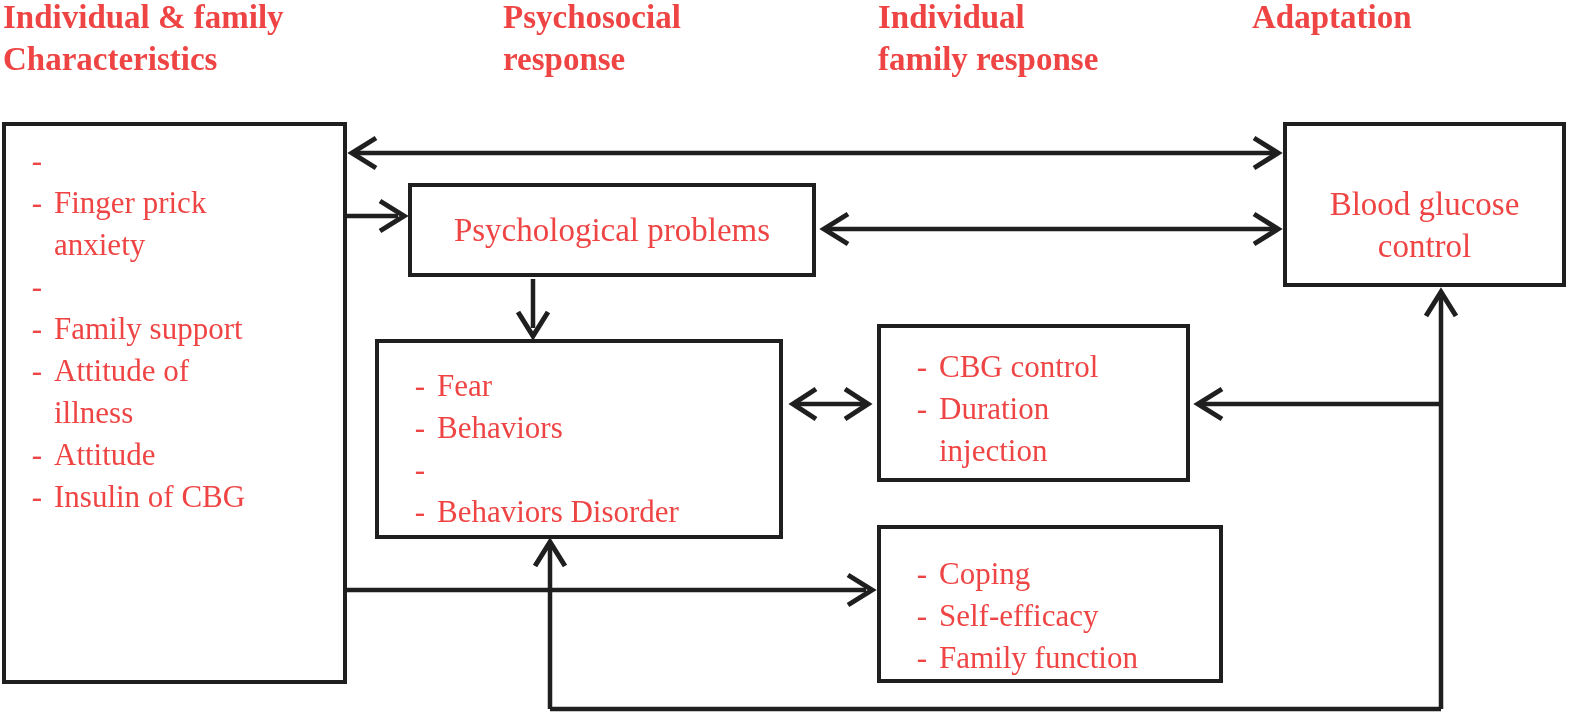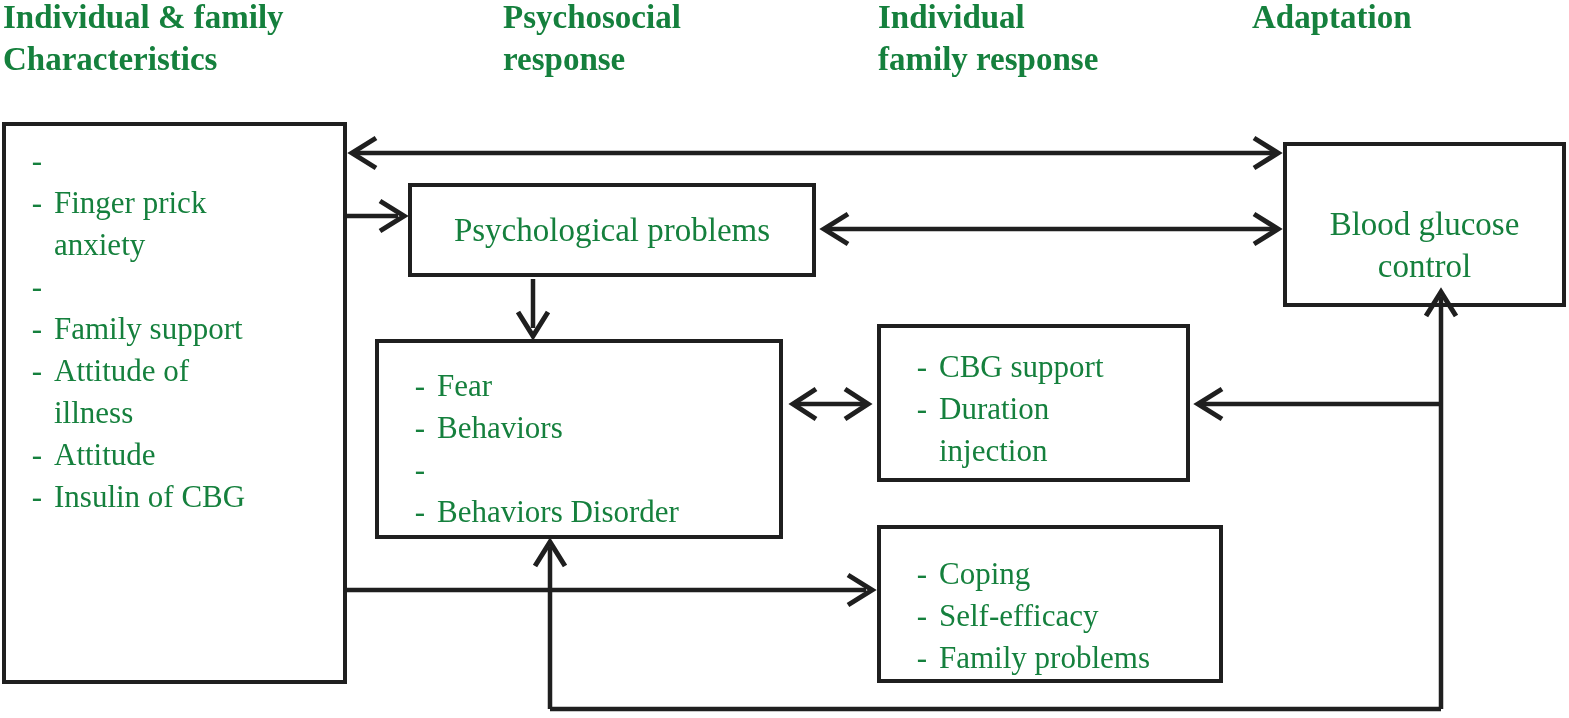--- a/index.html
+++ b/index.html
@@ -6,21 +6,21 @@
     margin: 0;
     padding: 0;
     background: #ffffff;
   }
   .canvas {
     position: relative;
     width: 1569px;
     height: 718px;
     background: #ffffff;
     font-family: "Liberation Serif", "DejaVu Serif", serif;
-    color: #15803d;
+    color: #ef4444;
     overflow: hidden;
   }
   .hdr {
     position: absolute;
     font-weight: bold;
     font-size: 33px;
     line-height: 42px;
     white-space: pre-line;
   }
   .box {
@@ -53,21 +53,20 @@
     font-size: 33px;
     text-align: center;
     white-space: pre-line;
   }
   .top-label {
     font-size: 33px;
     text-align: center;
     white-space: pre-line;
     line-height: 42px;
     padding-top: 15px;
-    margin-top: 20px;
   }
   svg.arrows {
     position: absolute;
     left: 0;
     top: 0;
     pointer-events: none;
   }
 </style>
 </head>
 <body>
@@ -131,41 +130,41 @@
     </div>
     <div class="li" style="padding-left:24px;">
       <span class="dash">-</span>
       <span class="t">Behaviors Disorder</span>
     </div>
   </div>
 
   <div class="box list" style="left:877px; top:324px; width:313px; height:158px; padding-top:18px;">
     <div class="li" style="padding-left:24px;">
       <span class="dash">-</span>
-      <span class="t">CBG support</span>
+      <span class="t">CBG control</span>
     </div>
     <div class="li" style="padding-left:24px;">
       <span class="dash">-</span>
       <span class="t">Duration
 injection</span>
     </div>
   </div>
 
   <div class="box list" style="left:877px; top:525px; width:346px; height:158px; padding-top:24px;">
     <div class="li" style="padding-left:24px;">
       <span class="dash">-</span>
       <span class="t">Coping</span>
     </div>
     <div class="li" style="padding-left:24px;">
       <span class="dash">-</span>
       <span class="t">Self-efficacy</span>
     </div>
     <div class="li" style="padding-left:24px;">
       <span class="dash">-</span>
-      <span class="t">Family problems</span>
+      <span class="t">Family function</span>
     </div>
   </div>
 
   <div class="box top-label" style="left:1283px; top:122px; width:283px; height:165px;">
     <span>Blood glucose
 control</span>
   </div>
 
   <svg class="arrows" width="1569" height="718" viewBox="0 0 1569 718">
     <g stroke="#1f1f1f" stroke-width="4.5" fill="none">

